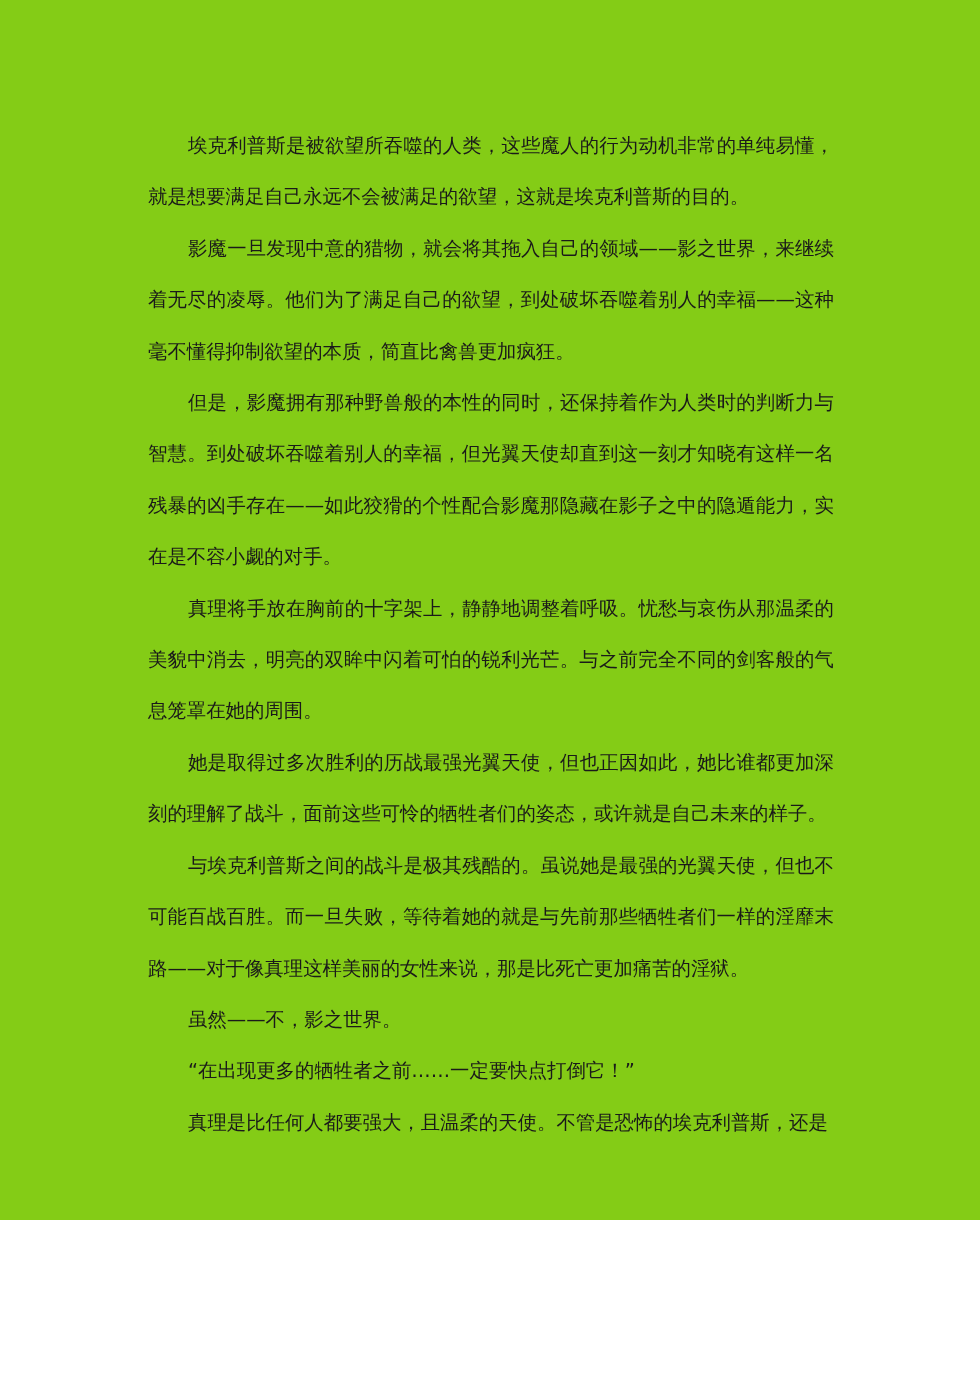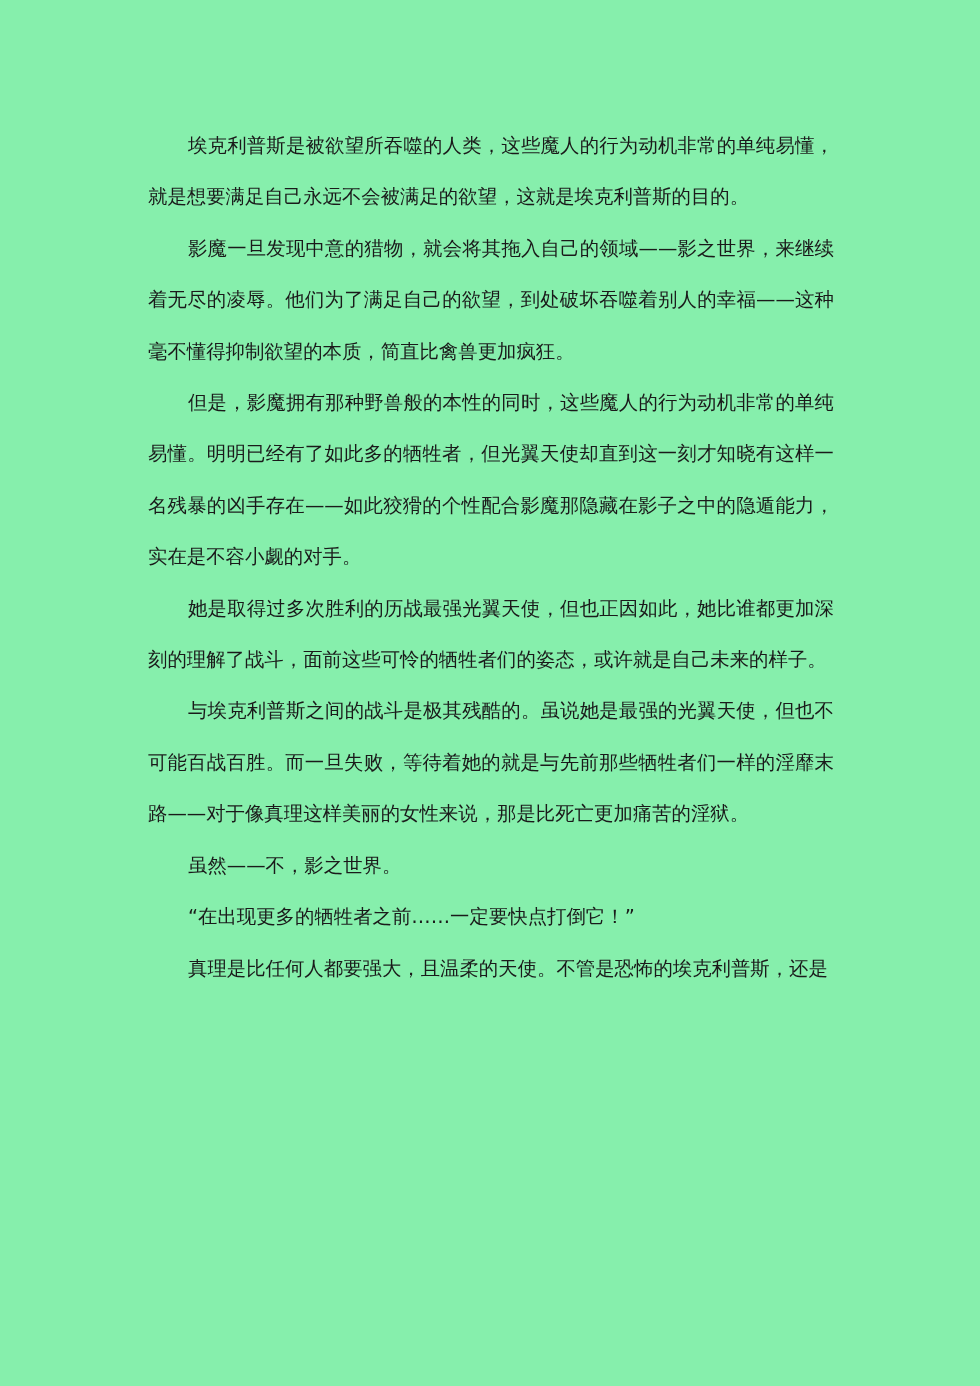--- a/index.html
+++ b/index.html
@@ -13,22 +13,22 @@
       position: relative;
       overflow: hidden;
       font-family: "DejaVu Sans", "Liberation Sans", sans-serif;
       color: #1a1a1a;
     }
     .page {
       position: absolute;
       left: 0;
       top: 0;
       width: 980px;
-      height: 1386px;
-      background: #86efac;
+      height: 1220px;
+      background: #84cc16;
     }
     .text-body {
       position: absolute;
       left: 148px;
       top: 120px;
       width: 686px;
     }
     .para {
       margin: 0;
       font-size: 19.4px;
@@ -43,20 +43,21 @@
       text-indent: 40px;
     }
   </style>
 </head>
 <body>
 
 <div class="page">
   <div class="text-body">
     <p class="para indent">埃克利普斯是被欲望所吞噬的人类，这些魔人的行为动机非常的单纯易懂，就是想要满足自己永远不会被满足的欲望，这就是埃克利普斯的目的。</p>
     <p class="para indent">影魔一旦发现中意的猎物，就会将其拖入自己的领域——影之世界，来继续着无尽的凌辱。他们为了满足自己的欲望，到处破坏吞噬着别人的幸福——这种毫不懂得抑制欲望的本质，简直比禽兽更加疯狂。</p>
-    <p class="para indent">但是，影魔拥有那种野兽般的本性的同时，这些魔人的行为动机非常的单纯易懂。明明已经有了如此多的牺牲者，但光翼天使却直到这一刻才知晓有这样一名残暴的凶手存在——如此狡猾的个性配合影魔那隐藏在影子之中的隐遁能力，实在是不容小觑的对手。</p>
+    <p class="para indent">但是，影魔拥有那种野兽般的本性的同时，还保持着作为人类时的判断力与智慧。到处破坏吞噬着别人的幸福，但光翼天使却直到这一刻才知晓有这样一名残暴的凶手存在——如此狡猾的个性配合影魔那隐藏在影子之中的隐遁能力，实在是不容小觑的对手。</p>
+    <p class="para indent">真理将手放在胸前的十字架上，静静地调整着呼吸。忧愁与哀伤从那温柔的美貌中消去，明亮的双眸中闪着可怕的锐利光芒。与之前完全不同的剑客般的气息笼罩在她的周围。</p>
     <p class="para indent">她是取得过多次胜利的历战最强光翼天使，但也正因如此，她比谁都更加深刻的理解了战斗，面前这些可怜的牺牲者们的姿态，或许就是自己未来的样子。</p>
     <p class="para indent">与埃克利普斯之间的战斗是极其残酷的。虽说她是最强的光翼天使，但也不可能百战百胜。而一旦失败，等待着她的就是与先前那些牺牲者们一样的淫靡末路——对于像真理这样美丽的女性来说，那是比死亡更加痛苦的淫狱。</p>
     <p class="para indent">虽然——不，影之世界。</p>
     <p class="para indent">“在出现更多的牺牲者之前……一定要快点打倒它！”</p>
     <p class="para indent">真理是比任何人都要强大，且温柔的天使。不管是恐怖的埃克利普斯，还是</p>
   </div>
 </div>
 
 </body></html>

